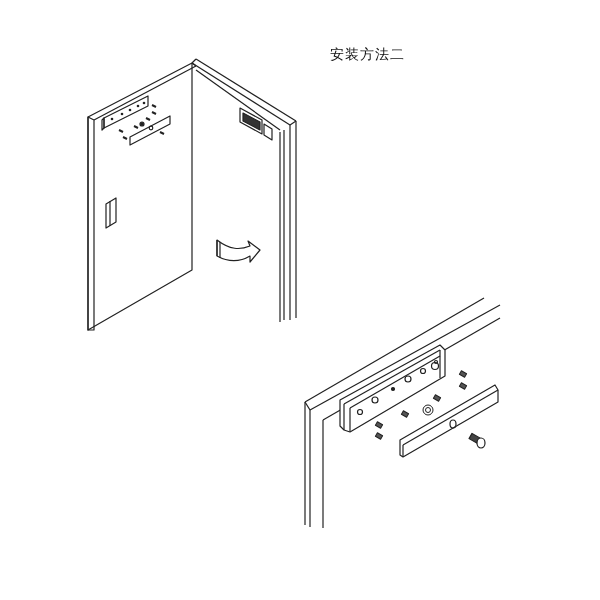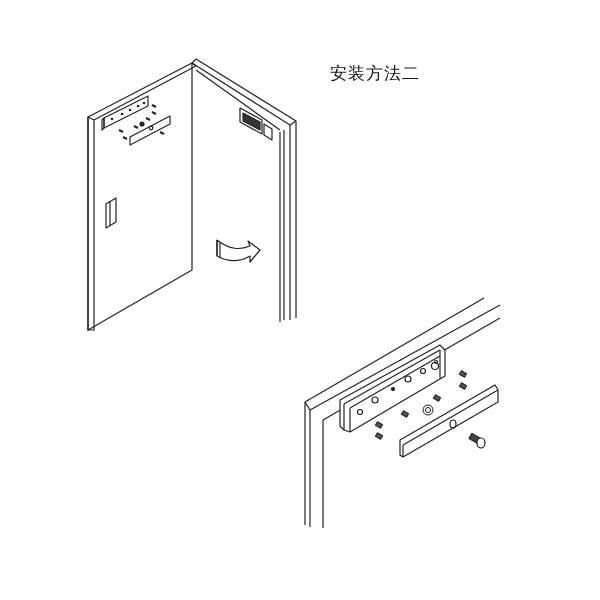--- a/index.html
+++ b/index.html
@@ -1,17 +1,17 @@
 <!DOCTYPE html>
 <html><head>
 <meta charset="utf-8">
 <style>
   html, body { margin:0; padding:0; background:#ffffff; }
   body { width:600px; height:600px; position:relative; overflow:hidden; font-family:"DejaVu Sans", sans-serif; }
-  .title { position:absolute; left:330px; top:46px; font-size:17px; color:#111; letter-spacing:1px;margin-top:16px; }
+  .title { position:absolute; left:330px; top:46px; font-size:14px; color:#111; letter-spacing:1px; }
   svg { position:absolute; left:0; top:0; }
 </style>
 </head>
 <body>
 
 <div class="title">安装方法二</div>
 
 <svg width="600" height="600" viewBox="0 0 600 600">
   <g fill="none" stroke="#222" stroke-width="1.2" stroke-linejoin="round">
 

